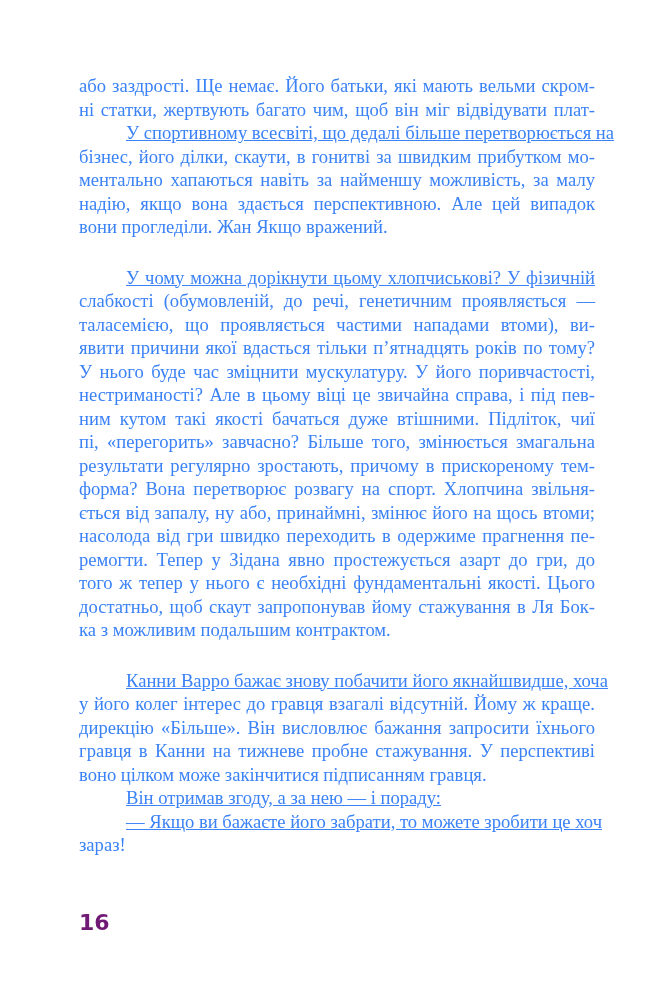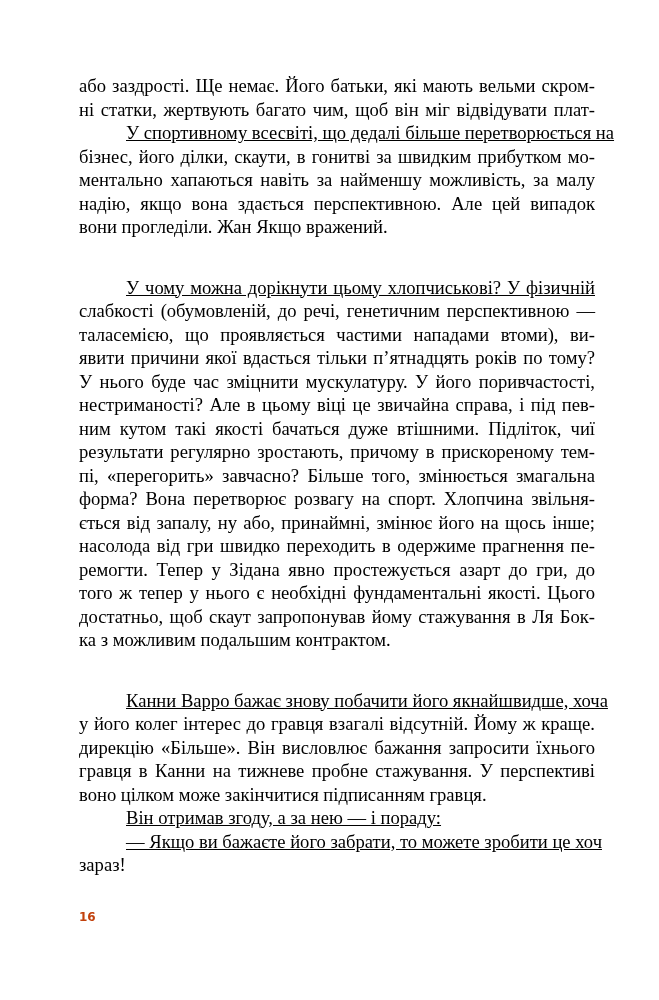--- a/index.html
+++ b/index.html
@@ -11,30 +11,30 @@
     width: 659px;
     height: 1000px;
     position: relative;
     overflow: hidden;
   }
   .page {
     position: absolute;
     left: 79px;
     top: 74px;
     width: 516px;
-    color: #000000;
+    color: #3b82f6;
     font-family: "Liberation Serif", "DejaVu Serif", serif;
     font-size: 18.6px;
     line-height: 23.5px;
   }
   .para {
     margin: 0;
   }
   .para.gap-before {
-    margin-top: 37px;
+    margin-top: 27px;
   }
   .line {
     display: block;
     text-align: justify;
     text-align-last: justify;
     white-space: nowrap;
     height: 23.5px;
     overflow: visible;
   }
   .line.last {
@@ -43,52 +43,52 @@
   .line.indent {
     padding-left: 47px;
     text-decoration: underline;
   }
   .page-number {
     position: absolute;
     left: 79px;
     top: 910px;
     font-family: "DejaVu Sans", "Liberation Sans", sans-serif;
     font-weight: bold;
-    font-size: 12px;
-    color: #c2410c;
+    font-size: 22px;
+    color: #701a75;
   }
 </style>
 </head>
 <body>
 
 <div class="page">
   <div id="paragraphs">
       <div class="para">
         <span class="line">або заздрості. Ще немає. Його батьки, які мають вельми скром-</span>
         <span class="line">ні статки, жертвують багато чим, щоб він міг відвідувати плат-</span>
       </div>
       <div class="para">
         <span class="line indent">У спортивному всесвіті, що дедалі більше перетворюється на</span>
         <span class="line">бізнес, його ділки, скаути, в гонитві за швидким прибутком мо-</span>
         <span class="line">ментально хапаються навіть за найменшу можливість, за малу</span>
         <span class="line">надію, якщо вона здається перспективною. Але цей випадок</span>
         <span class="line last">вони прогледіли. Жан Якщо вражений.</span>
       </div>
       <div class="para gap-before">
         <span class="line indent">У чому можна дорікнути цьому хлопчиськові? У фізичній</span>
-        <span class="line">слабкості (обумовленій, до речі, генетичним перспективною —</span>
+        <span class="line">слабкості (обумовленій, до речі, генетичним проявляється —</span>
         <span class="line">таласемією, що проявляється частими нападами втоми), ви-</span>
         <span class="line">явити причини якої вдасться тільки п’ятнадцять років по тому?</span>
         <span class="line">У нього буде час зміцнити мускулатуру. У його поривчастості,</span>
         <span class="line">нестриманості? Але в цьому віці це звичайна справа, і під пев-</span>
         <span class="line">ним кутом такі якості бачаться дуже втішними. Підліток, чиї</span>
+        <span class="line">пі, «перегорить» завчасно? Більше того, змінюється змагальна</span>
         <span class="line">результати регулярно зростають, причому в прискореному тем-</span>
-        <span class="line">пі, «перегорить» завчасно? Більше того, змінюється змагальна</span>
         <span class="line">форма? Вона перетворює розвагу на спорт. Хлопчина звільня-</span>
-        <span class="line">ється від запалу, ну або, принаймні, змінює його на щось інше;</span>
+        <span class="line">ється від запалу, ну або, принаймні, змінює його на щось втоми;</span>
         <span class="line">насолода від гри швидко переходить в одержиме прагнення пе-</span>
         <span class="line">ремогти. Тепер у Зідана явно простежується азарт до гри, до</span>
         <span class="line">того ж тепер у нього є необхідні фундаментальні якості. Цього</span>
         <span class="line">достатньо, щоб скаут запропонував йому стажування в Ля Бок-</span>
         <span class="line last">ка з можливим подальшим контрактом.</span>
       </div>
       <div class="para gap-before">
         <span class="line indent">Канни Варро бажає знову побачити його якнайшвидше, хоча</span>
         <span class="line">у його колег інтерес до гравця взагалі відсутній. Йому ж краще.</span>
         <span class="line">дирекцію «Більше». Він висловлює бажання запросити їхнього</span>

